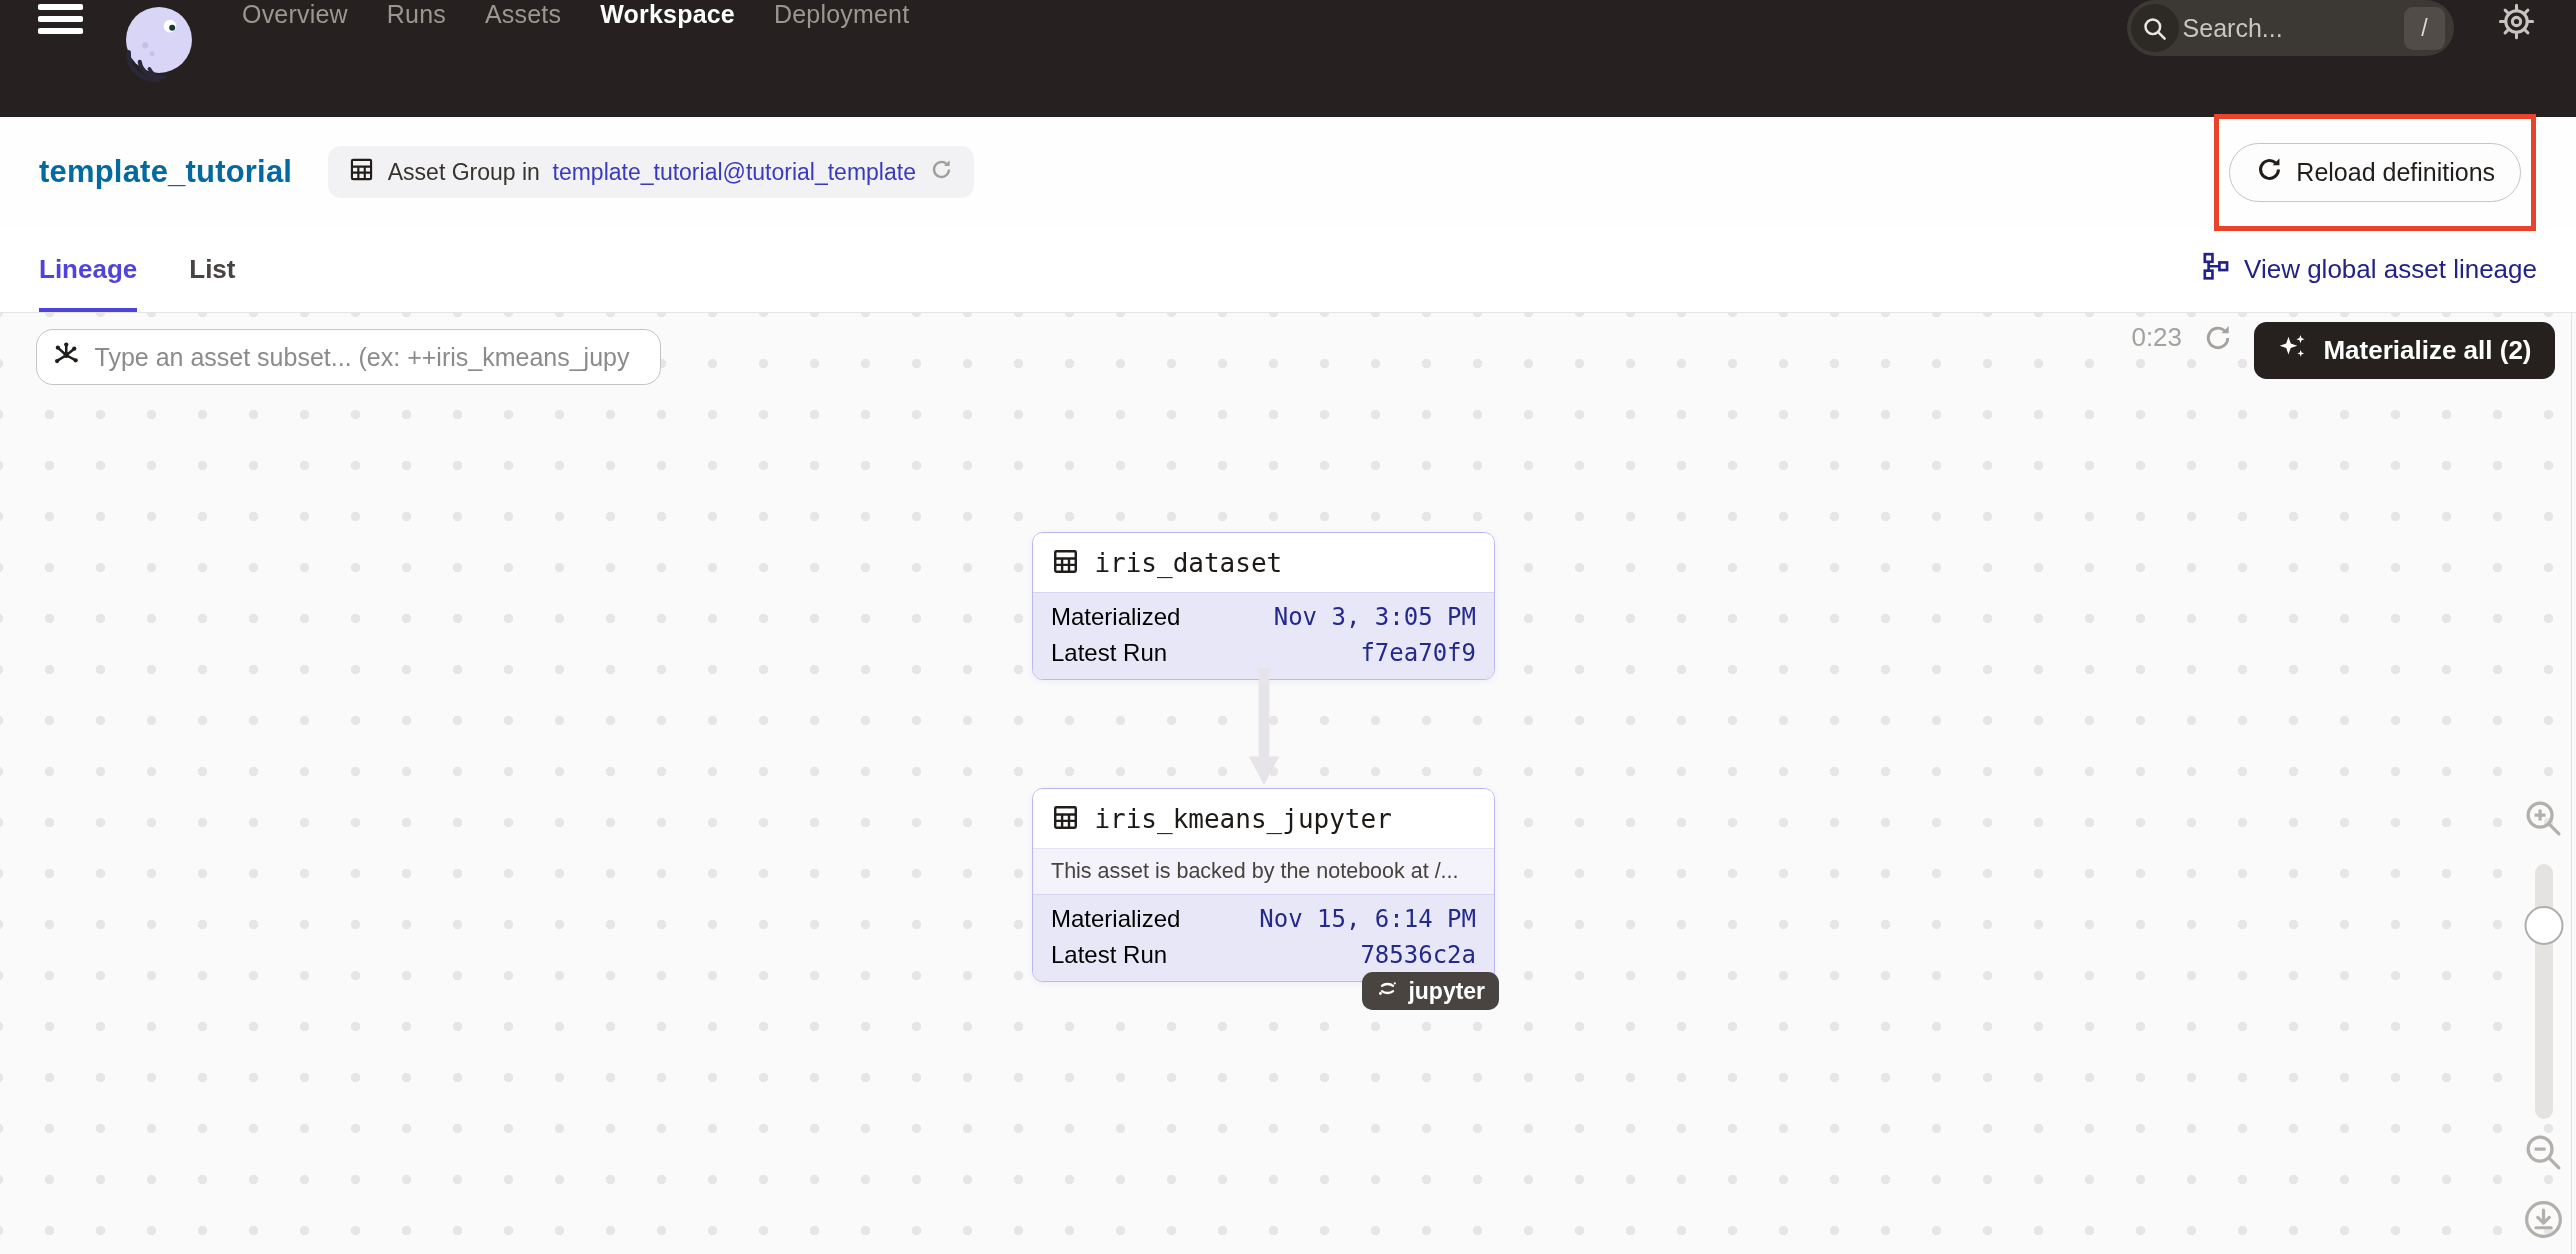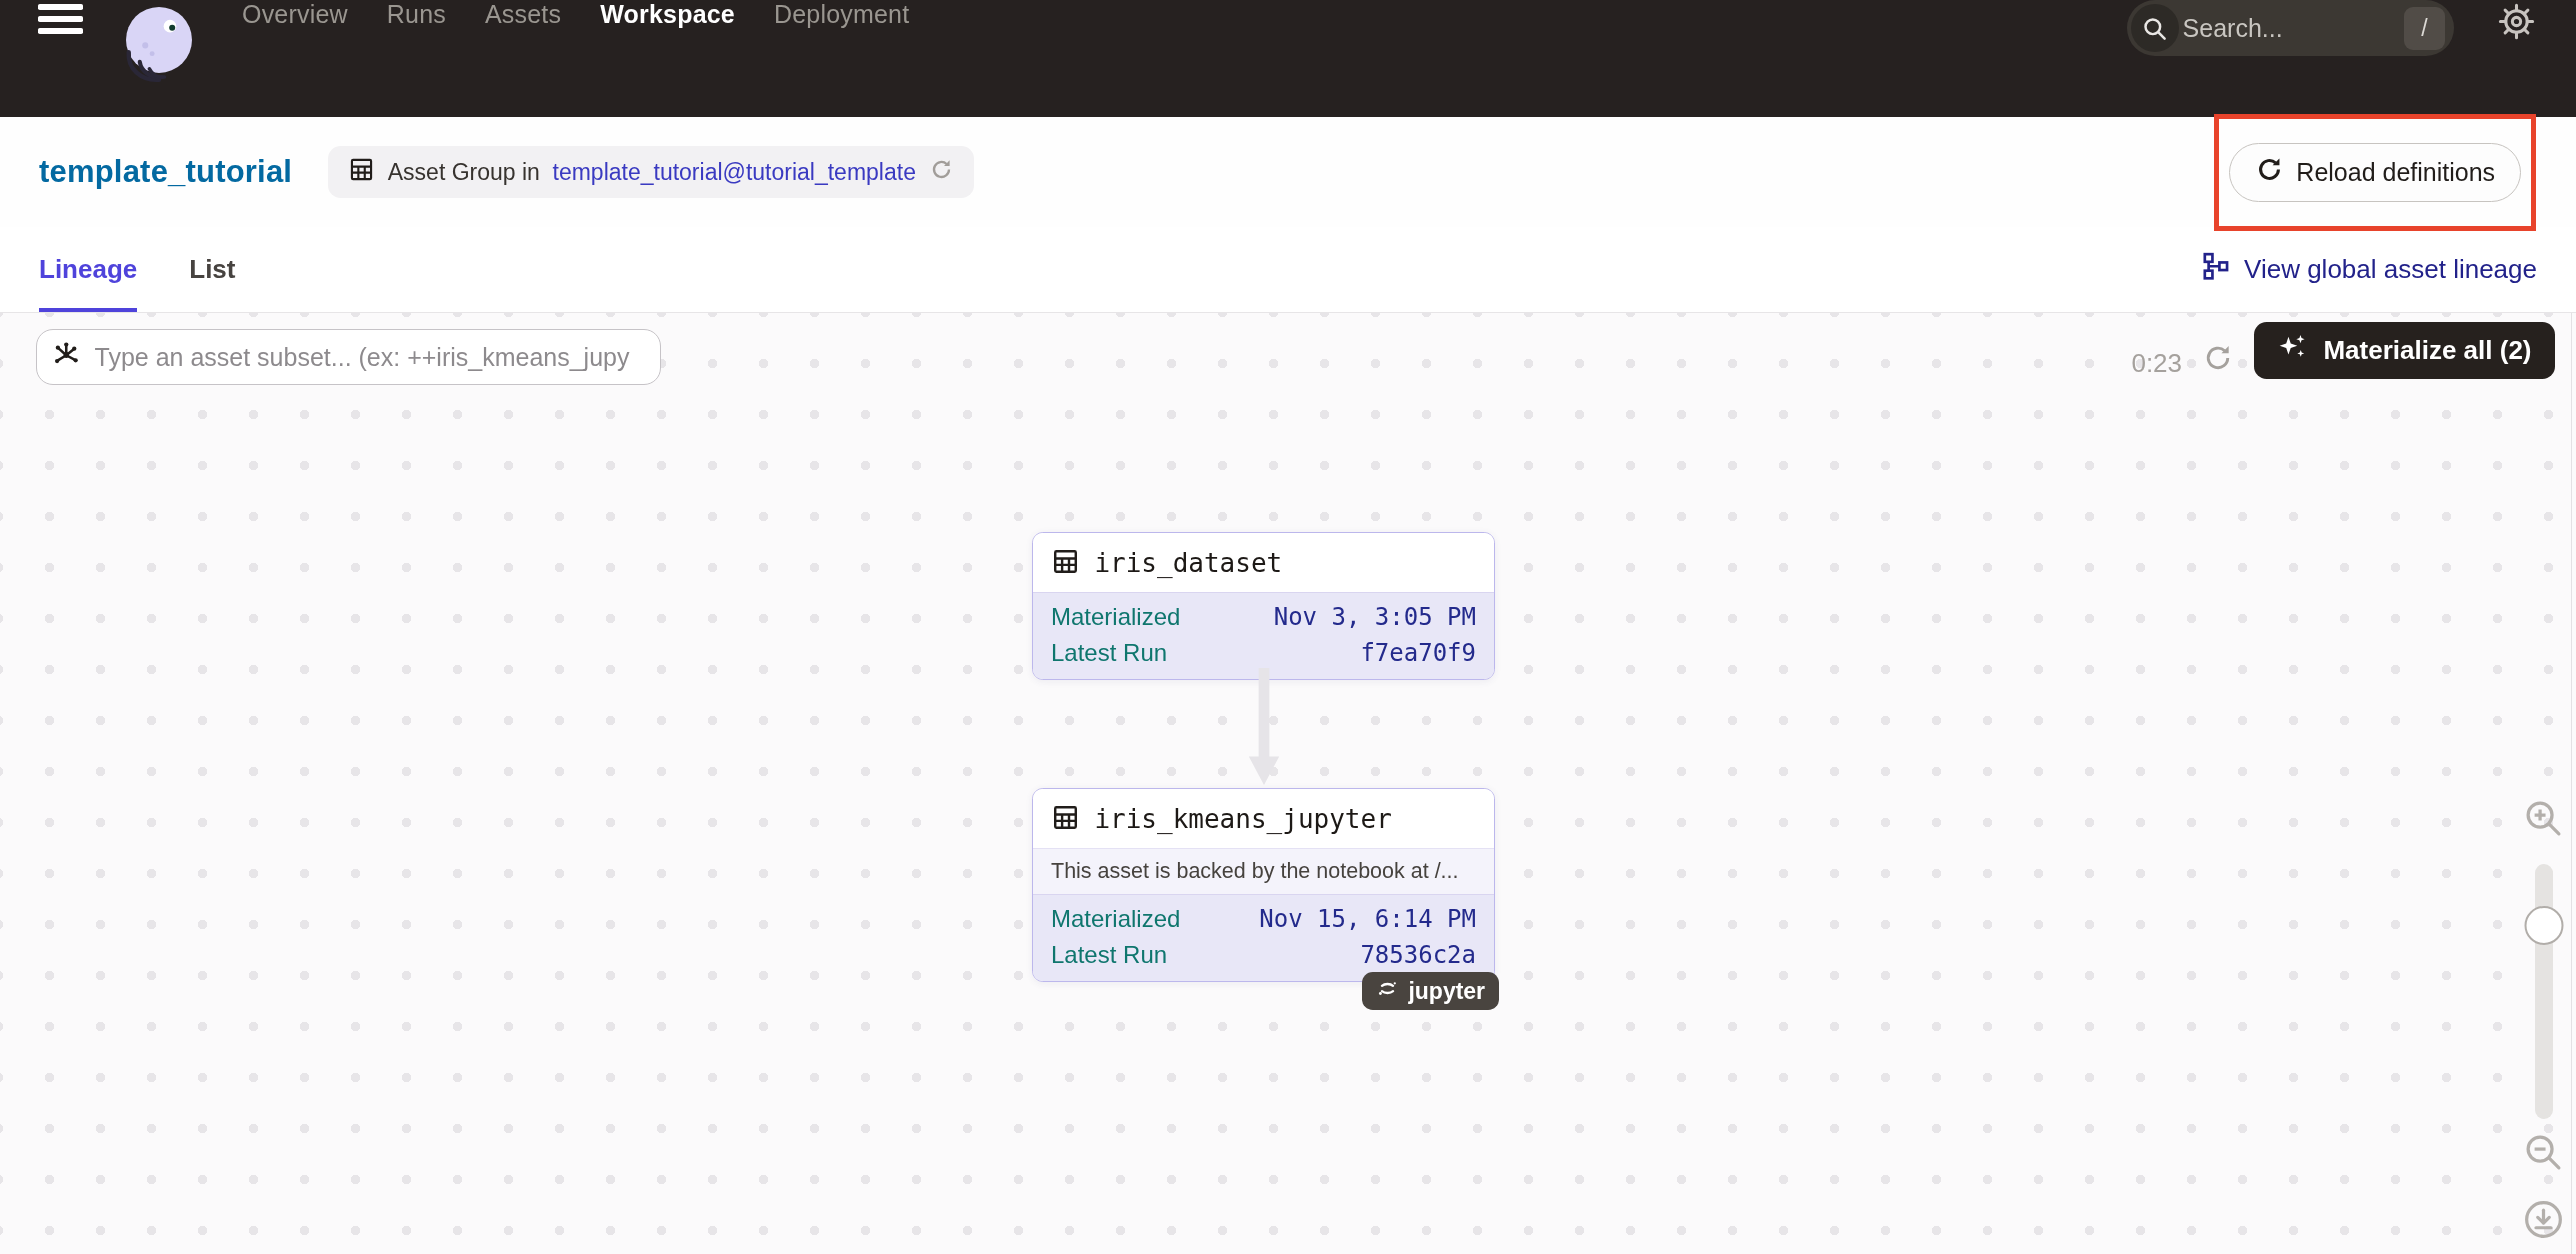--- a/index.html
+++ b/index.html
@@ -41,35 +41,35 @@
   
   .canvas { position:relative; height:942px; background-color:#fbfafb;
     background-image:radial-gradient(circle, #e7e5e8 4.5px, rgba(231,229,232,0) 5px);
     background-size:51px 51px; background-position:24px 25px; overflow:hidden; }
   .edge-line { position:absolute; top:0; bottom:0; right:3.6px; width:1.8px; background:#e3e1e4; }
 
   .filter-input { position:absolute; left:36px; top:16px; width:625px; height:56px; background:#fff; border:1.8px solid #c6c3c7; border-radius:17px; display:flex; align-items:center; padding:0 14.4px; }
   .filter-input input { flex:1; border:none; outline:none; font-size:25px; color:#37332f; padding-left:12.6px; min-width:0; background:transparent; font-family:"Liberation Sans", sans-serif;}
   .filter-input input::placeholder { color:#8d8a8d; }
 
-  .canvas-actions { position:absolute; top:9px; right:21.5px; display:flex; align-items:flex-end; gap:20px; }
+  .canvas-actions { position:absolute; top:9px; right:21.5px; display:flex; align-items:flex-start; gap:20px; }
   .timer { font-size:26px; color:#a5a19d; }
   .refresh-glyph { font-size:32px; color:#a5a19d; line-height:1; cursor:pointer; }
   .materialize-btn { height:57px; background:#26211e; border:none; border-radius:12.6px; color:#fff; font-size:26px; font-weight:600; display:flex; align-items:center; gap:14.4px; padding:0 23px; cursor:pointer; font-family:Liberation Sans, sans-serif; }
 
   
   .asset-node { position:absolute; width:463px; background:#fff; border:1.8px solid #bcb7ec; border-radius:10.8px; overflow:hidden; box-shadow:0 1.8px 7.2px rgba(60,50,120,.07); cursor:pointer; }
   .node-iris-dataset { left:1032px; top:219px; }
   .node-iris-kmeans { left:1032px; top:475px; }
   .node-header { display:flex; align-items:center; gap:14.4px; padding:13.5px 18px; background:#fff; }
   .node-title { font-size:26px; color:#1d1916; }
   .node-desc { background:#f4f3fb; border-top:1.8px solid #e4e1f4; padding:10px 18px; font-size:21.5px; color:#46423e; white-space:nowrap; overflow:hidden; }
   .node-body { background:#e8e7f7; border-top:1.8px solid #d9d5f0; padding:6.3px 18px 8px; }
   .node-row { display:flex; justify-content:space-between; align-items:center; height:36px; }
-  .node-row .lbl { font-size:24px; color:#0f766e; }
+  .node-row .lbl { font-size:24px; color:#000000; }
   .node-row .val { font-size:24px; color:#232a8c; }
 
   .edge-arrow { position:absolute; left:1246px; top:355px; }
   .jupyter-tag { position:absolute; left:1362px; top:659px; height:38px; background:#49443f; border-radius:10.8px; display:flex; align-items:center; gap:9px; padding:0 14.4px; color:#fff; font-size:23px; font-weight:700; cursor:pointer; }
 
   
   .zoom-controls { position:absolute; right:7.2px; top:485px; width:50px; display:flex; flex-direction:column; align-items:center; }
   .zc-btn { background:none; border:none; cursor:pointer; padding:0; line-height:0; }
   .slider-track { position:relative; width:18px; height:255px; background:#e5e3e1; border-radius:9px; margin-top:25px; }
   .slider-thumb { position:absolute; left:50%; transform:translateX(-50%); top:42px; width:39px; height:39px; border-radius:50%; background:#fff; border:2.7px solid #b1ada9; cursor:pointer; }

